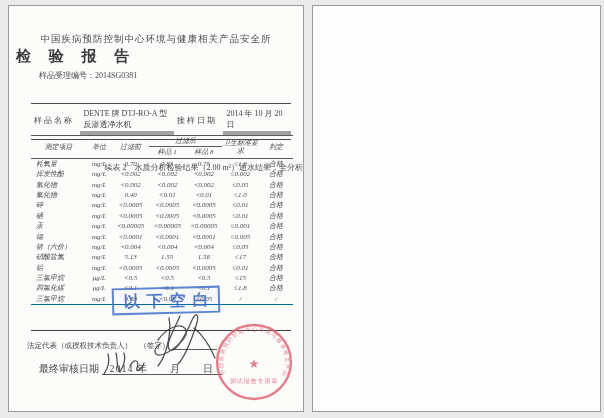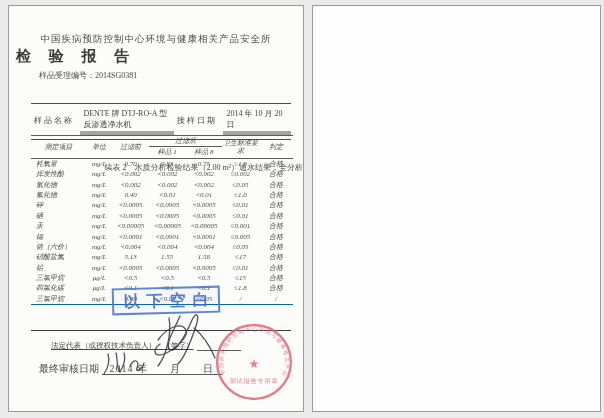--- a/index.html
+++ b/index.html
@@ -53,21 +53,21 @@
 
   .blank-stamp{
     position:absolute;top:281px;left:103px;width:104px;height:23px;
     border:2px solid #4a77cc;color:#3f6cc4;background:rgba(74,119,204,0.04);
     font-size:16px;font-weight:bold;letter-spacing:7px;text-indent:7px;
     text-align:center;line-height:23px;transform:rotate(-1.5deg);opacity:0.88;
     font-family:"DejaVu Sans","Liberation Sans",sans-serif;
   }
 
   .footer-rule{position:absolute;top:324px;left:22px;right:12px;border:none;border-top:1.5px solid #3d3d3d;margin:0;}
-  .sig-row{position:absolute;top:335px;left:42px;width:190px;font-size:7.5px;display:flex;align-items:center;color:#474747;text-decoration:underline;}
+  .sig-row{position:absolute;top:335px;left:18px;width:190px;font-size:7.5px;display:flex;align-items:flex-start;color:#474747;}
   .sig-line{flex:1;border-bottom:1px solid #5a5a5a;margin-left:3px;height:8px;}
   .date-row{position:absolute;top:356px;left:30px;font-size:10px;color:#474747;}
   .date-value{border-bottom:1px solid #5a5a5a;padding:0 8px;letter-spacing:1px;}
 
   .signature-svg{position:absolute;top:300px;left:85px;width:140px;height:80px;}
   .seal-svg{position:absolute;top:315px;left:204px;width:82px;height:82px;opacity:0.8;}
 </style>
 </head>
 <body>
 

